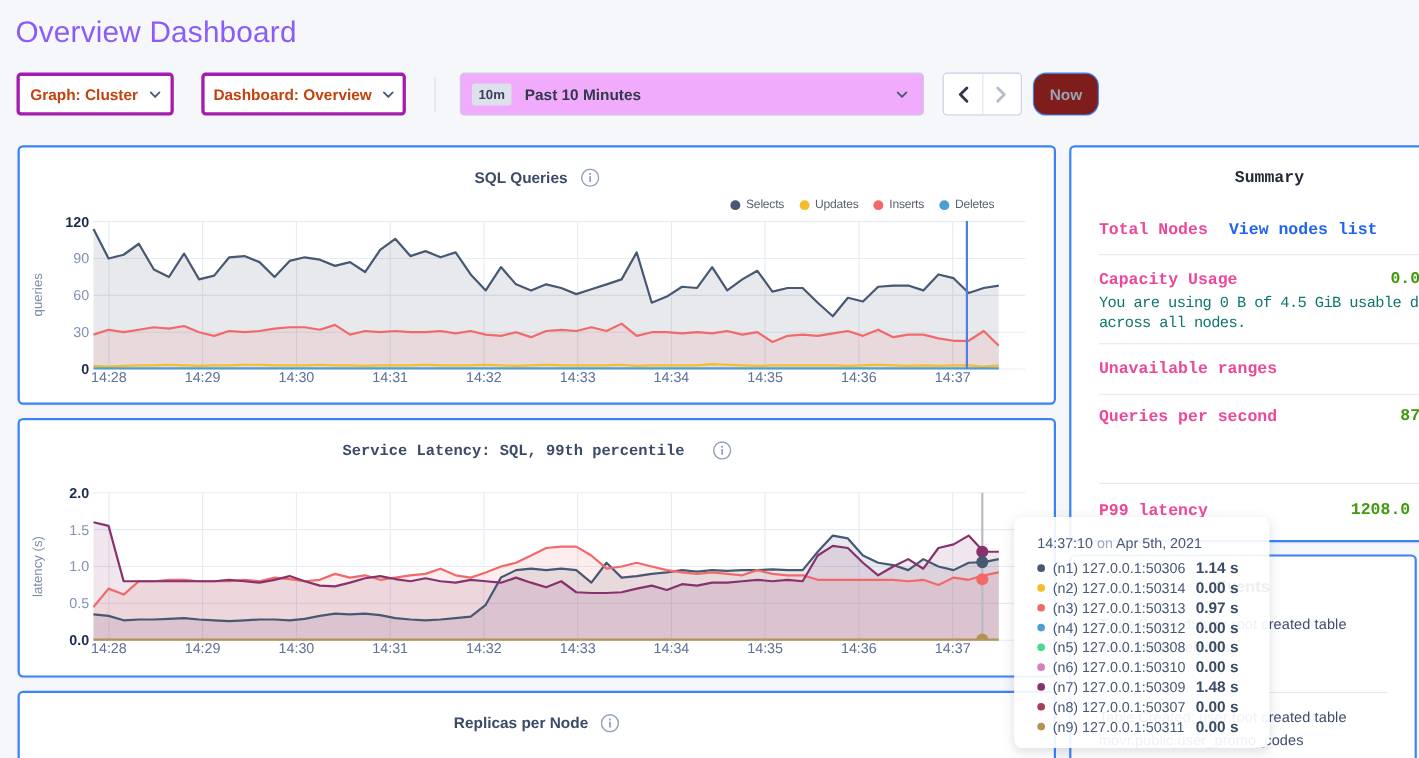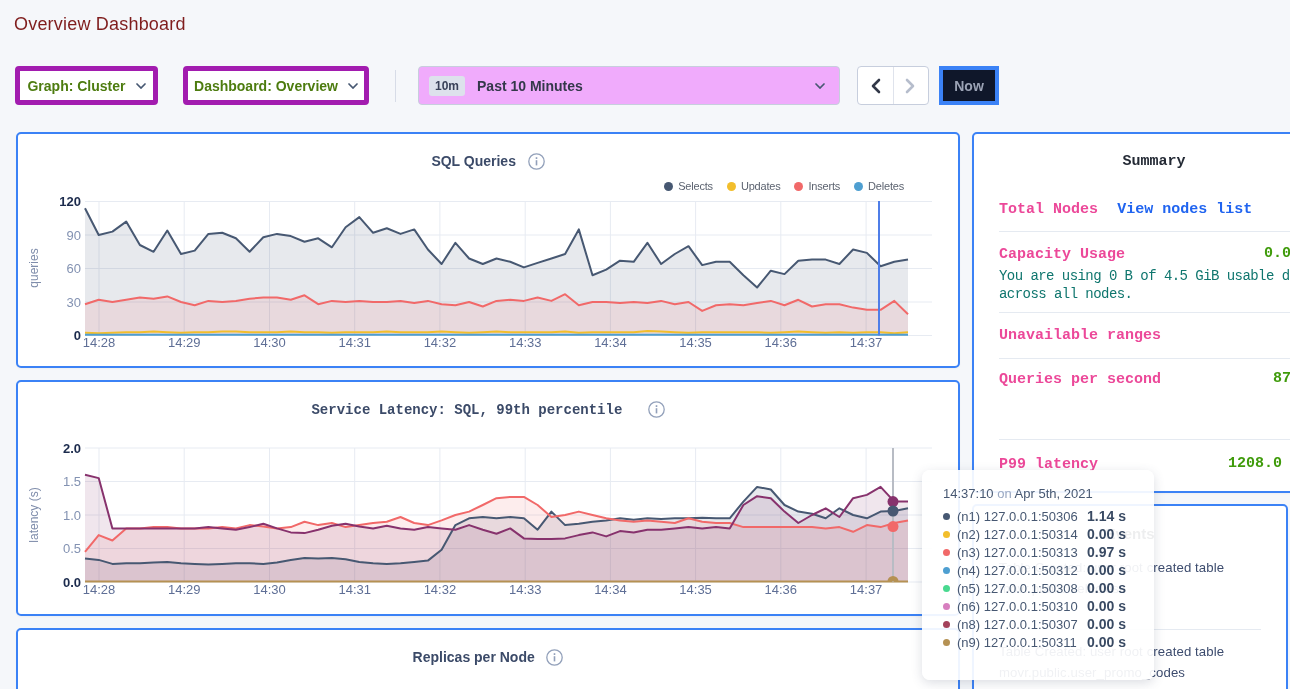--- a/index.html
+++ b/index.html
@@ -1,31 +1,31 @@
 <!DOCTYPE html>
 <html><head>
 <meta charset="utf-8">
 <style>
 * { margin:0; padding:0; box-sizing:border-box; }
 html,body { width:1290px; height:689px; overflow:hidden; background:#f5f7fa;
   font-family:"Liberation Sans", sans-serif; position:relative; }
-h1 { position:absolute; left:14px; top:14px; font-size:18px; letter-spacing:-0.2px; font-weight:400; color:#7f1d1d; letter-spacing:0.2px; }
-.btn { position:absolute; top:66px; height:39px; background:#fff; border:5px solid #a21caf; border-radius:4px;
-  display:flex; align-items:center; justify-content:center; font-size:14px; font-weight:700; color:#4d7c0f; gap:10px; }
+h1 { position:absolute; left:14px; top:14px; font-size:27px; letter-spacing:-0.2px; font-weight:400; color:#8b5cf6; letter-spacing:0.2px; }
+.btn { position:absolute; top:66px; height:39px; background:#fff; border:3px solid #a21caf; border-radius:4px;
+  display:flex; align-items:center; justify-content:center; font-size:14px; font-weight:700; color:#c2410c; gap:10px; }
 .vdiv { position:absolute; left:395px; top:70px; height:32px; width:1px; background:#d7dce7; }
 .chev { width:10px; height:6px; }
 .timebox { position:absolute; left:418px; top:66px; width:422px; height:39px; background:#f0abfc; border:1px solid #c7cedd;
   border-radius:4px; display:flex; align-items:center; }
 .badge10 { background:#dde1ec; border-radius:3px; color:#3a4159; font-weight:700; font-size:12px; padding:3px 6px; margin-left:10px; }
 .timetext { font-size:14px; font-weight:700; color:#33384a; margin-left:12px; }
 .timechev { margin-left:auto; margin-right:14px; }
 .arrbox { position:absolute; left:857px; top:66px; width:72px; height:39px; background:#fff; border:1px solid #c7cedd; border-radius:4px; display:flex; }
 .arr { flex:1; display:flex; align-items:center; justify-content:center; }
 .arr + .arr { border-left:1px solid #dfe3ec; }
-.nowbtn { position:absolute; left:939px; top:66px; width:60px; height:39px; background:#0f172a; border:4px solid #3b82f6; border-radius:0;
+.nowbtn { position:absolute; left:939px; top:66px; width:60px; height:39px; background:#7f1d1d; border:1px solid #3b82f6; border-radius:12px;
   display:flex; align-items:center; justify-content:center; font-size:14px; font-weight:700; color:#9ba3b5; }
 .card { position:absolute; background:#fff; border:2px solid #3b82f6; border-radius:5px; box-shadow:0 1px 2px rgba(40,50,80,0.04); }
 .ctitle { position:absolute; width:100%; text-align:center; font-size:14px; font-weight:700; color:#3b4a68; }
 .legend { position:absolute; display:flex; gap:14px; font-size:11px; letter-spacing:-0.2px; color:#5c6370; align-items:center; }
 .legend .it { display:flex; align-items:center; gap:5px; }
 .dot { width:9px; height:9px; border-radius:50%; display:inline-block; }
 svg text { font-family:"Liberation Sans", sans-serif; }
 .grid { stroke:#e7ebf2; stroke-width:1; }
 .xlab { font-size:13px; fill:#5f6f96; }
 .ylab { font-size:13px; fill:#8392b2; }
@@ -229,15 +229,16 @@
 </div>
 
 <div class="tooltip">
   <div class="tt-head">14:37:10 <span class="on">on</span> Apr 5th, 2021</div>
   <div class="tt-row"><span class="dot" style="background:#475872"></span>(n1) 127.0.0.1:50306<span class="val">1.14 s</span></div>
   <div class="tt-row"><span class="dot" style="background:#F2BE2C"></span>(n2) 127.0.0.1:50314<span class="val">0.00 s</span></div>
   <div class="tt-row"><span class="dot" style="background:#F16969"></span>(n3) 127.0.0.1:50313<span class="val">0.97 s</span></div>
   <div class="tt-row"><span class="dot" style="background:#4E9FD1"></span>(n4) 127.0.0.1:50312<span class="val">0.00 s</span></div>
   <div class="tt-row"><span class="dot" style="background:#49D990"></span>(n5) 127.0.0.1:50308<span class="val">0.00 s</span></div>
   <div class="tt-row"><span class="dot" style="background:#D77FBF"></span>(n6) 127.0.0.1:50310<span class="val">0.00 s</span></div>
+  <div class="tt-row"><span class="dot" style="background:#87326D"></span>(n7) 127.0.0.1:50309<span class="val">1.48 s</span></div>
   <div class="tt-row"><span class="dot" style="background:#A3415B"></span>(n8) 127.0.0.1:50307<span class="val">0.00 s</span></div>
   <div class="tt-row"><span class="dot" style="background:#B59153"></span>(n9) 127.0.0.1:50311<span class="val">0.00 s</span></div>
 </div>
 
 </body></html>

